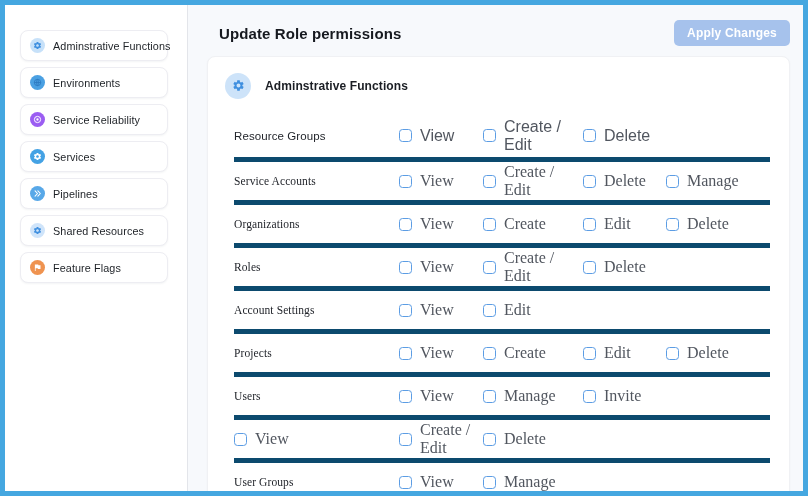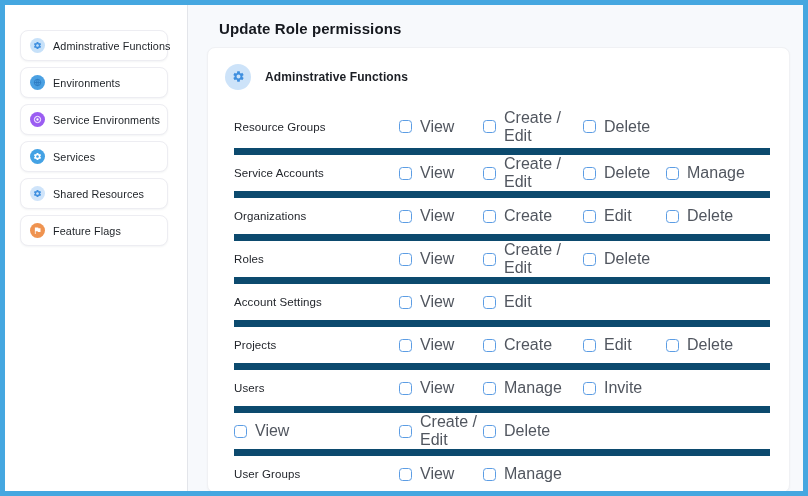--- a/index.html
+++ b/index.html
@@ -64,21 +64,21 @@
     width:26px; height:26px; border-radius:50%;
     display:flex; align-items:center; justify-content:center;
   }
   .panel-title { font-size:12px; font-weight:700; color:#1b1e24; letter-spacing:.1px; }
 
   .perm-row {
     height:43px; display:grid;
     grid-template-columns:165px 84px 100px 83px 1fr;
     align-items:center;
   }
-  .perm-row + .perm-row { border-top:7px solid #0c4a6e; }
+  .perm-row + .perm-row { border-top:5px solid #0c4a6e;font-family:Liberation Serif, serif; }
   .row-label { font-size:11.5px; color:#23262c; letter-spacing:.1px; }
   .opt { display:flex; align-items:center; gap:8px; }
   .cb {
     width:13px; height:13px; border:1.5px solid #5c9de4; border-radius:3.5px;
     background:#fff; flex:0 0 13px; cursor:pointer;
   }
   .opt .olbl { font-size:16px; color:#51565f; }
 </style>
 </head>
 <body>
@@ -104,29 +104,37 @@
           </span>
           <span class="lbl">Environments</span>
         </div>
         <div class="side-card">
           <span class="dot" style="background: rgb(155, 93, 242);">
             <svg viewBox="0 0 24 24" width="9" height="9">
               <circle cx="12" cy="12" r="8.3" fill="none" stroke="#ffffff" stroke-width="2.6"></circle>
               <circle cx="12" cy="12" r="3.1" fill="#ffffff"></circle>
             </svg>
           </span>
-          <span class="lbl">Service Environments</span>
+          <span class="lbl">Service Reliability</span>
         </div>
         <div class="side-card">
           <span class="dot" style="background: rgb(68, 162, 228);">
             <svg viewBox="0 0 24 24" width="9" height="9">
               <path fill="#ffffff" d="M19.14 12.94c.04-.3.06-.61.06-.94 0-.32-.02-.64-.07-.94l2.03-1.58c.18-.14.23-.41.12-.61l-1.92-3.32c-.12-.22-.37-.29-.59-.22l-2.39.96c-.5-.38-1.03-.7-1.62-.94L14.4 2.81c-.04-.24-.24-.41-.48-.41h-3.84c-.24 0-.43.17-.47.41L9.25 5.35c-.59.24-1.13.57-1.62.94l-2.39-.96c-.22-.08-.47 0-.59.22L2.74 8.87c-.12.21-.08.47.12.61l2.03 1.58c-.05.3-.09.63-.09.94s.02.64.07.94l-2.03 1.58c-.18.14-.23.41-.12.61l1.92 3.32c.12.22.37.29.59.22l2.39-.96c.5.38 1.03.7 1.62.94l.36 2.54c.05.24.24.41.48.41h3.84c.24 0 .44-.17.47-.41l.36-2.54c.59-.24 1.13-.56 1.62-.94l2.39.96c.22.08.47 0 .59-.22l1.92-3.32c.12-.22.07-.47-.12-.61l-2.01-1.58zM12 15.6c-1.98 0-3.6-1.62-3.6-3.6s1.62-3.6 3.6-3.6 3.6 1.62 3.6 3.6-1.62 3.6-3.6 3.6z"></path>
             </svg>
           </span>
           <span class="lbl">Services</span>
+        </div>
+        <div class="side-card">
+          <span class="dot" style="background: rgb(88, 168, 232);">
+            <svg viewBox="0 0 24 24" width="9" height="9" fill="none" stroke="#ffffff" stroke-width="2.8" stroke-linecap="round" stroke-linejoin="round">
+              <path d="M5.5 5l6.5 7-6.5 7M13 5l6.5 7-6.5 7"></path>
+            </svg>
+          </span>
+          <span class="lbl">Pipelines</span>
         </div>
         <div class="side-card">
           <span class="dot" style="background: rgb(207, 228, 250);">
             <svg viewBox="0 0 24 24" width="9" height="9">
               <path fill="#3f8fdf" d="M19.14 12.94c.04-.3.06-.61.06-.94 0-.32-.02-.64-.07-.94l2.03-1.58c.18-.14.23-.41.12-.61l-1.92-3.32c-.12-.22-.37-.29-.59-.22l-2.39.96c-.5-.38-1.03-.7-1.62-.94L14.4 2.81c-.04-.24-.24-.41-.48-.41h-3.84c-.24 0-.43.17-.47.41L9.25 5.35c-.59.24-1.13.57-1.62.94l-2.39-.96c-.22-.08-.47 0-.59.22L2.74 8.87c-.12.21-.08.47.12.61l2.03 1.58c-.05.3-.09.63-.09.94s.02.64.07.94l-2.03 1.58c-.18.14-.23.41-.12.61l1.92 3.32c.12.22.37.29.59.22l2.39-.96c.5.38 1.03.7 1.62.94l.36 2.54c.05.24.24.41.48.41h3.84c.24 0 .44-.17.47-.41l.36-2.54c.59-.24 1.13-.56 1.62-.94l2.39.96c.22.08.47 0 .59-.22l1.92-3.32c.12-.22.07-.47-.12-.61l-2.01-1.58zM12 15.6c-1.98 0-3.6-1.62-3.6-3.6s1.62-3.6 3.6-3.6 3.6 1.62 3.6 3.6-1.62 3.6-3.6 3.6z"></path>
             </svg>
           </span>
           <span class="lbl">Shared Resources</span>
         </div>
         <div class="side-card">
@@ -136,20 +144,21 @@
             </svg>
           </span>
           <span class="lbl">Feature Flags</span>
         </div>
       </div>
   </div>
 
   <div class="main">
     <div class="main-header">
       <div class="page-title">Update Role permissions</div>
+      <button class="apply-btn">Apply Changes</button>
     </div>
 
     <div class="panel">
       <div class="panel-header">
         <span class="big-dot" id="panel-icon" style="background: rgb(205, 227, 249);">
             <svg viewBox="0 0 24 24" width="13" height="13">
               <path fill="#3f8fdf" d="M19.14 12.94c.04-.3.06-.61.06-.94 0-.32-.02-.64-.07-.94l2.03-1.58c.18-.14.23-.41.12-.61l-1.92-3.32c-.12-.22-.37-.29-.59-.22l-2.39.96c-.5-.38-1.03-.7-1.62-.94L14.4 2.81c-.04-.24-.24-.41-.48-.41h-3.84c-.24 0-.43.17-.47.41L9.25 5.35c-.59.24-1.13.57-1.62.94l-2.39-.96c-.22-.08-.47 0-.59.22L2.74 8.87c-.12.21-.08.47.12.61l2.03 1.58c-.05.3-.09.63-.09.94s.02.64.07.94l-2.03 1.58c-.18.14-.23.41-.12.61l1.92 3.32c.12.22.37.29.59.22l2.39-.96c.5.38 1.03.7 1.62.94l.36 2.54c.05.24.24.41.48.41h3.84c.24 0 .44-.17.47-.41l.36-2.54c.59-.24 1.13-.56 1.62-.94l2.39.96c.22.08.47 0 .59-.22l1.92-3.32c.12-.22.07-.47-.12-.61l-2.01-1.58zM12 15.6c-1.98 0-3.6-1.62-3.6-3.6s1.62-3.6 3.6-3.6 3.6 1.62 3.6 3.6-1.62 3.6-3.6 3.6z"></path>
             </svg>
           </span>
         <span class="panel-title">Adminstrative Functions</span>

